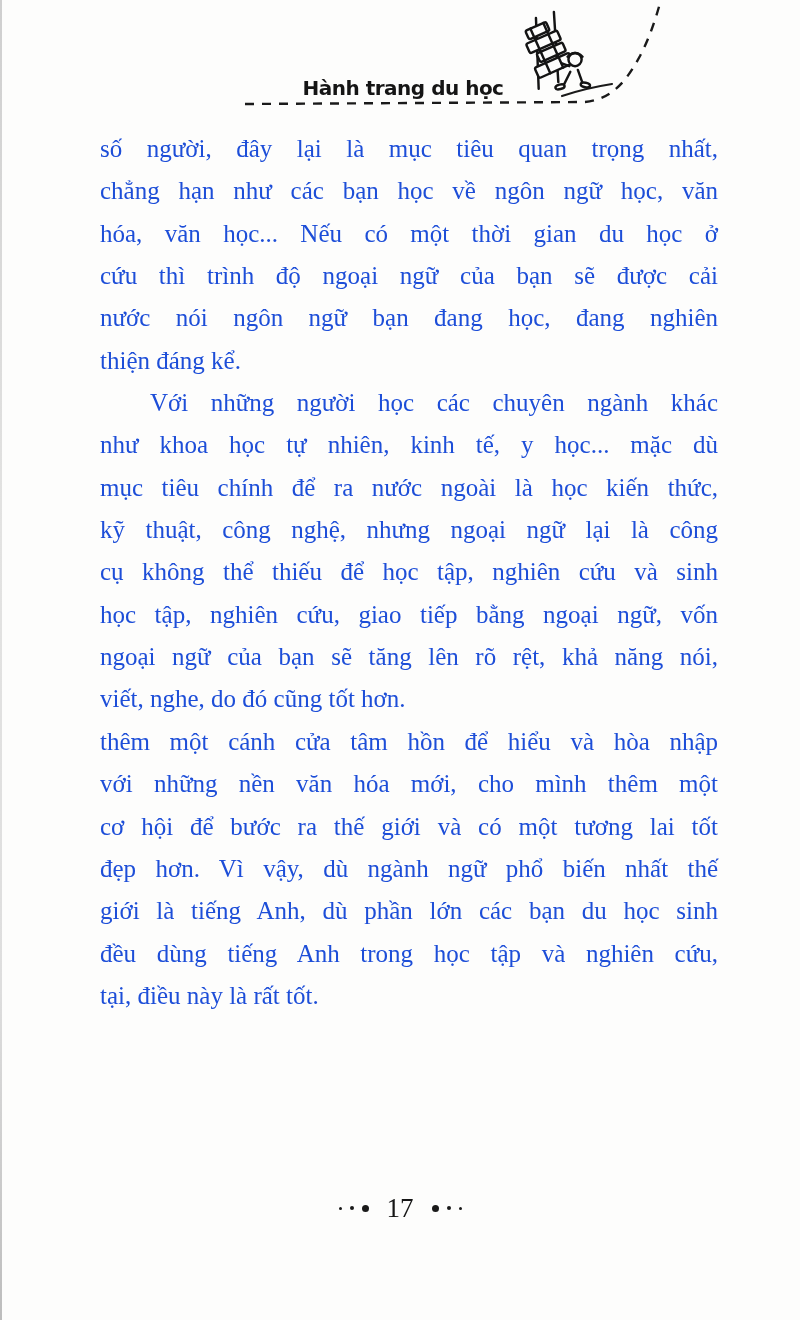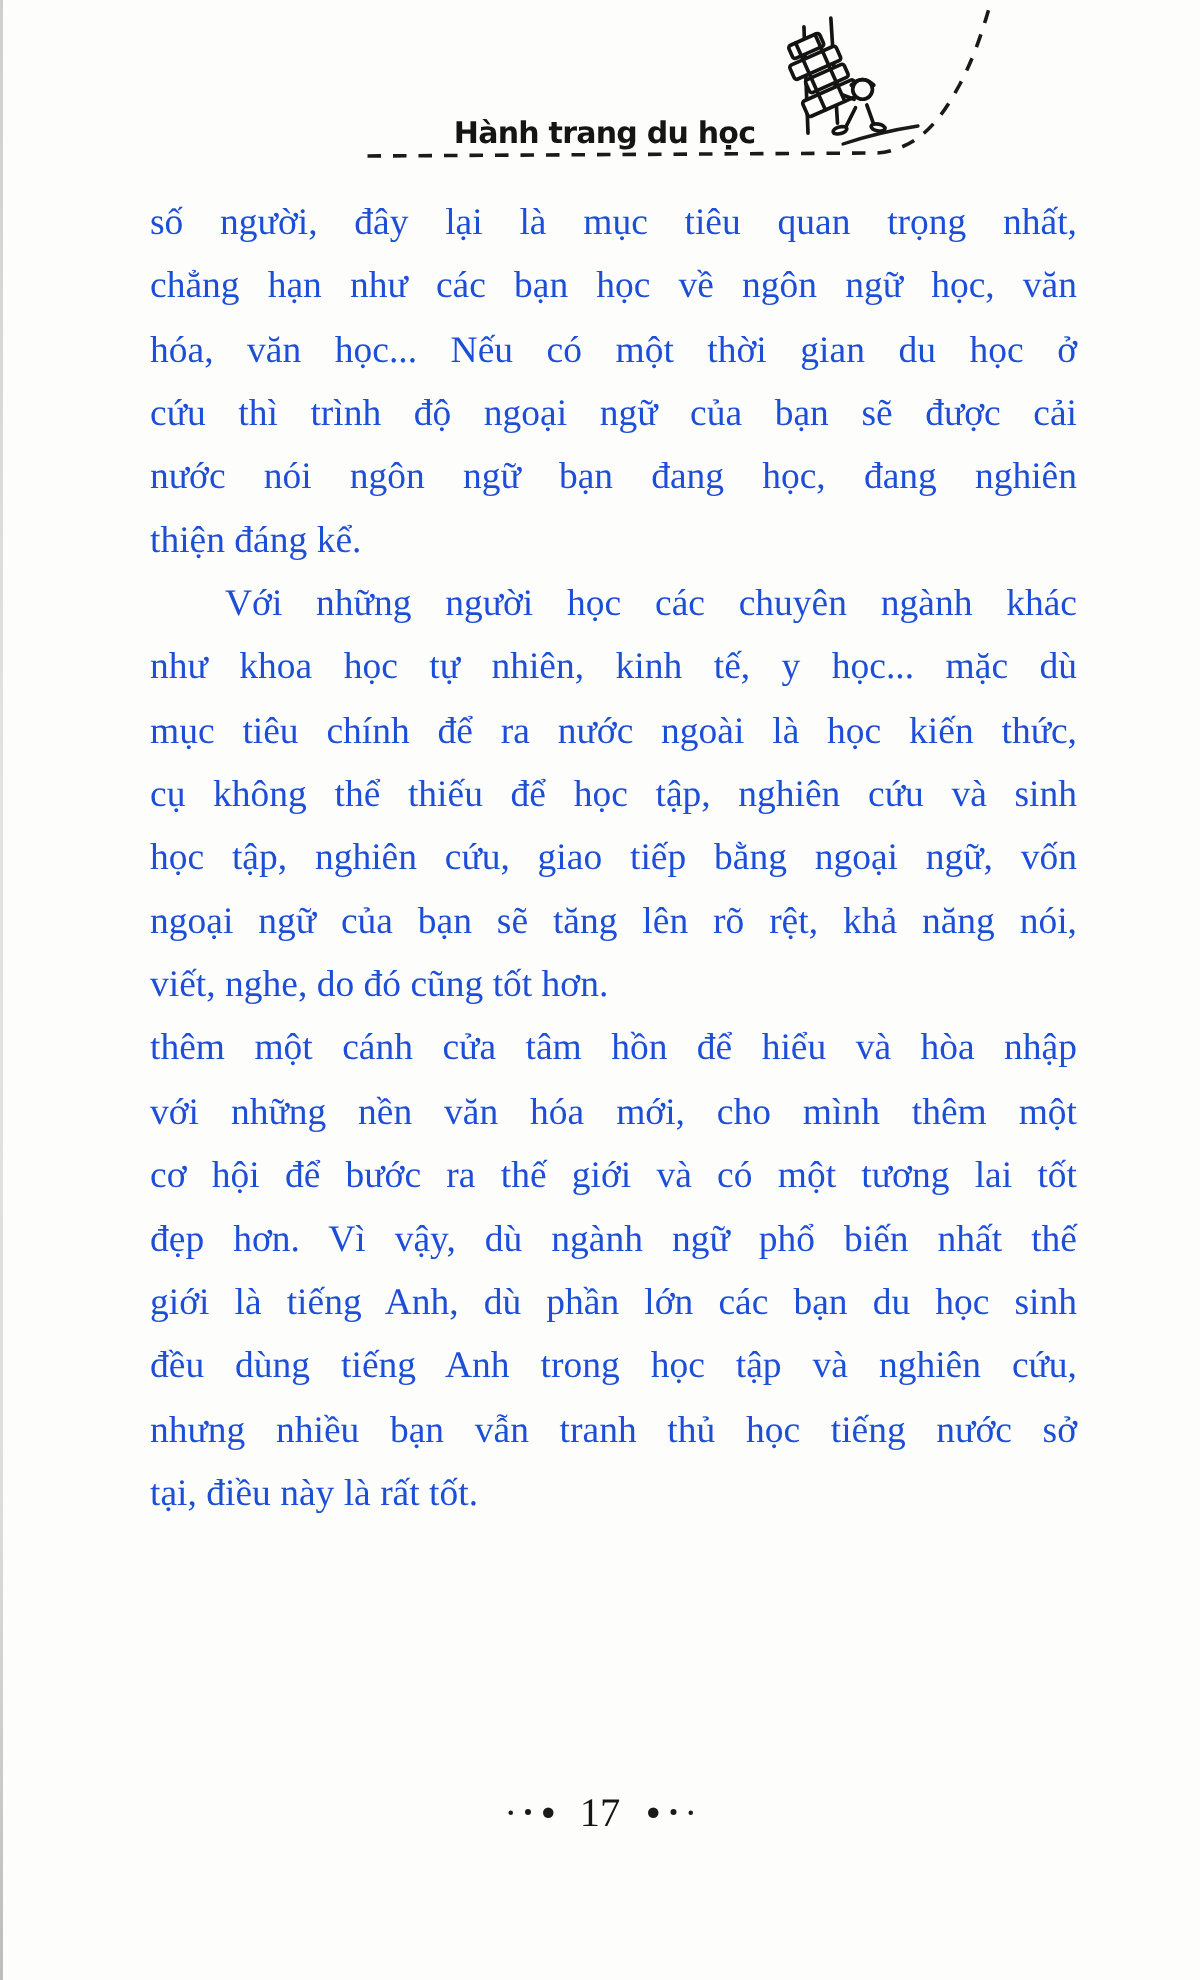--- a/index.html
+++ b/index.html
@@ -92,32 +92,32 @@
     <div class="line">số người, đây lại là mục tiêu quan trọng nhất,</div>
     <div class="line">chẳng hạn như các bạn học về ngôn ngữ học, văn</div>
     <div class="line">hóa, văn học... Nếu có một thời gian du học ở</div>
     <div class="line">cứu thì trình độ ngoại ngữ của bạn sẽ được cải</div>
     <div class="line">nước nói ngôn ngữ bạn đang học, đang nghiên</div>
     <div class="line last">thiện đáng kể.</div>
 
     <div class="line indent">Với những người học các chuyên ngành khác</div>
     <div class="line">như khoa học tự nhiên, kinh tế, y học... mặc dù</div>
     <div class="line">mục tiêu chính để ra nước ngoài là học kiến thức,</div>
+    <div class="line">kỹ thuật, công nghệ, nhưng ngoại ngữ lại là công</div>
     <div class="line">cụ không thể thiếu để học tập, nghiên cứu và sinh</div>
     <div class="line">học tập, nghiên cứu, giao tiếp bằng ngoại ngữ, vốn</div>
     <div class="line">ngoại ngữ của bạn sẽ tăng lên rõ rệt, khả năng nói,</div>
     <div class="line last">viết, nghe, do đó cũng tốt hơn.</div>
 
     <div class="line">thêm một cánh cửa tâm hồn để hiểu và hòa nhập</div>
     <div class="line">với những nền văn hóa mới, cho mình thêm một</div>
     <div class="line">cơ hội để bước ra thế giới và có một tương lai tốt</div>
     <div class="line">đẹp hơn. Vì vậy, dù ngành ngữ phổ biến nhất thế</div>
     <div class="line">giới là tiếng Anh, dù phần lớn các bạn du học sinh</div>
     <div class="line">đều dùng tiếng Anh trong học tập và nghiên cứu,</div>
-    <div class="line">nhưng nhiều bạn vẫn tranh thủ học tiếng nước sở</div>
     <div class="line last">tại, điều này là rất tốt.</div>
   </div>
 
   <div class="footer">
     <span class="dot d-s"></span><span class="dot d-m"></span><span class="dot d-l"></span><span class="pagenum">17</span><span class="dot d-l"></span><span class="dot d-m"></span><span class="dot d-s"></span>
   </div>
 
 </div>
 
 </body></html>

